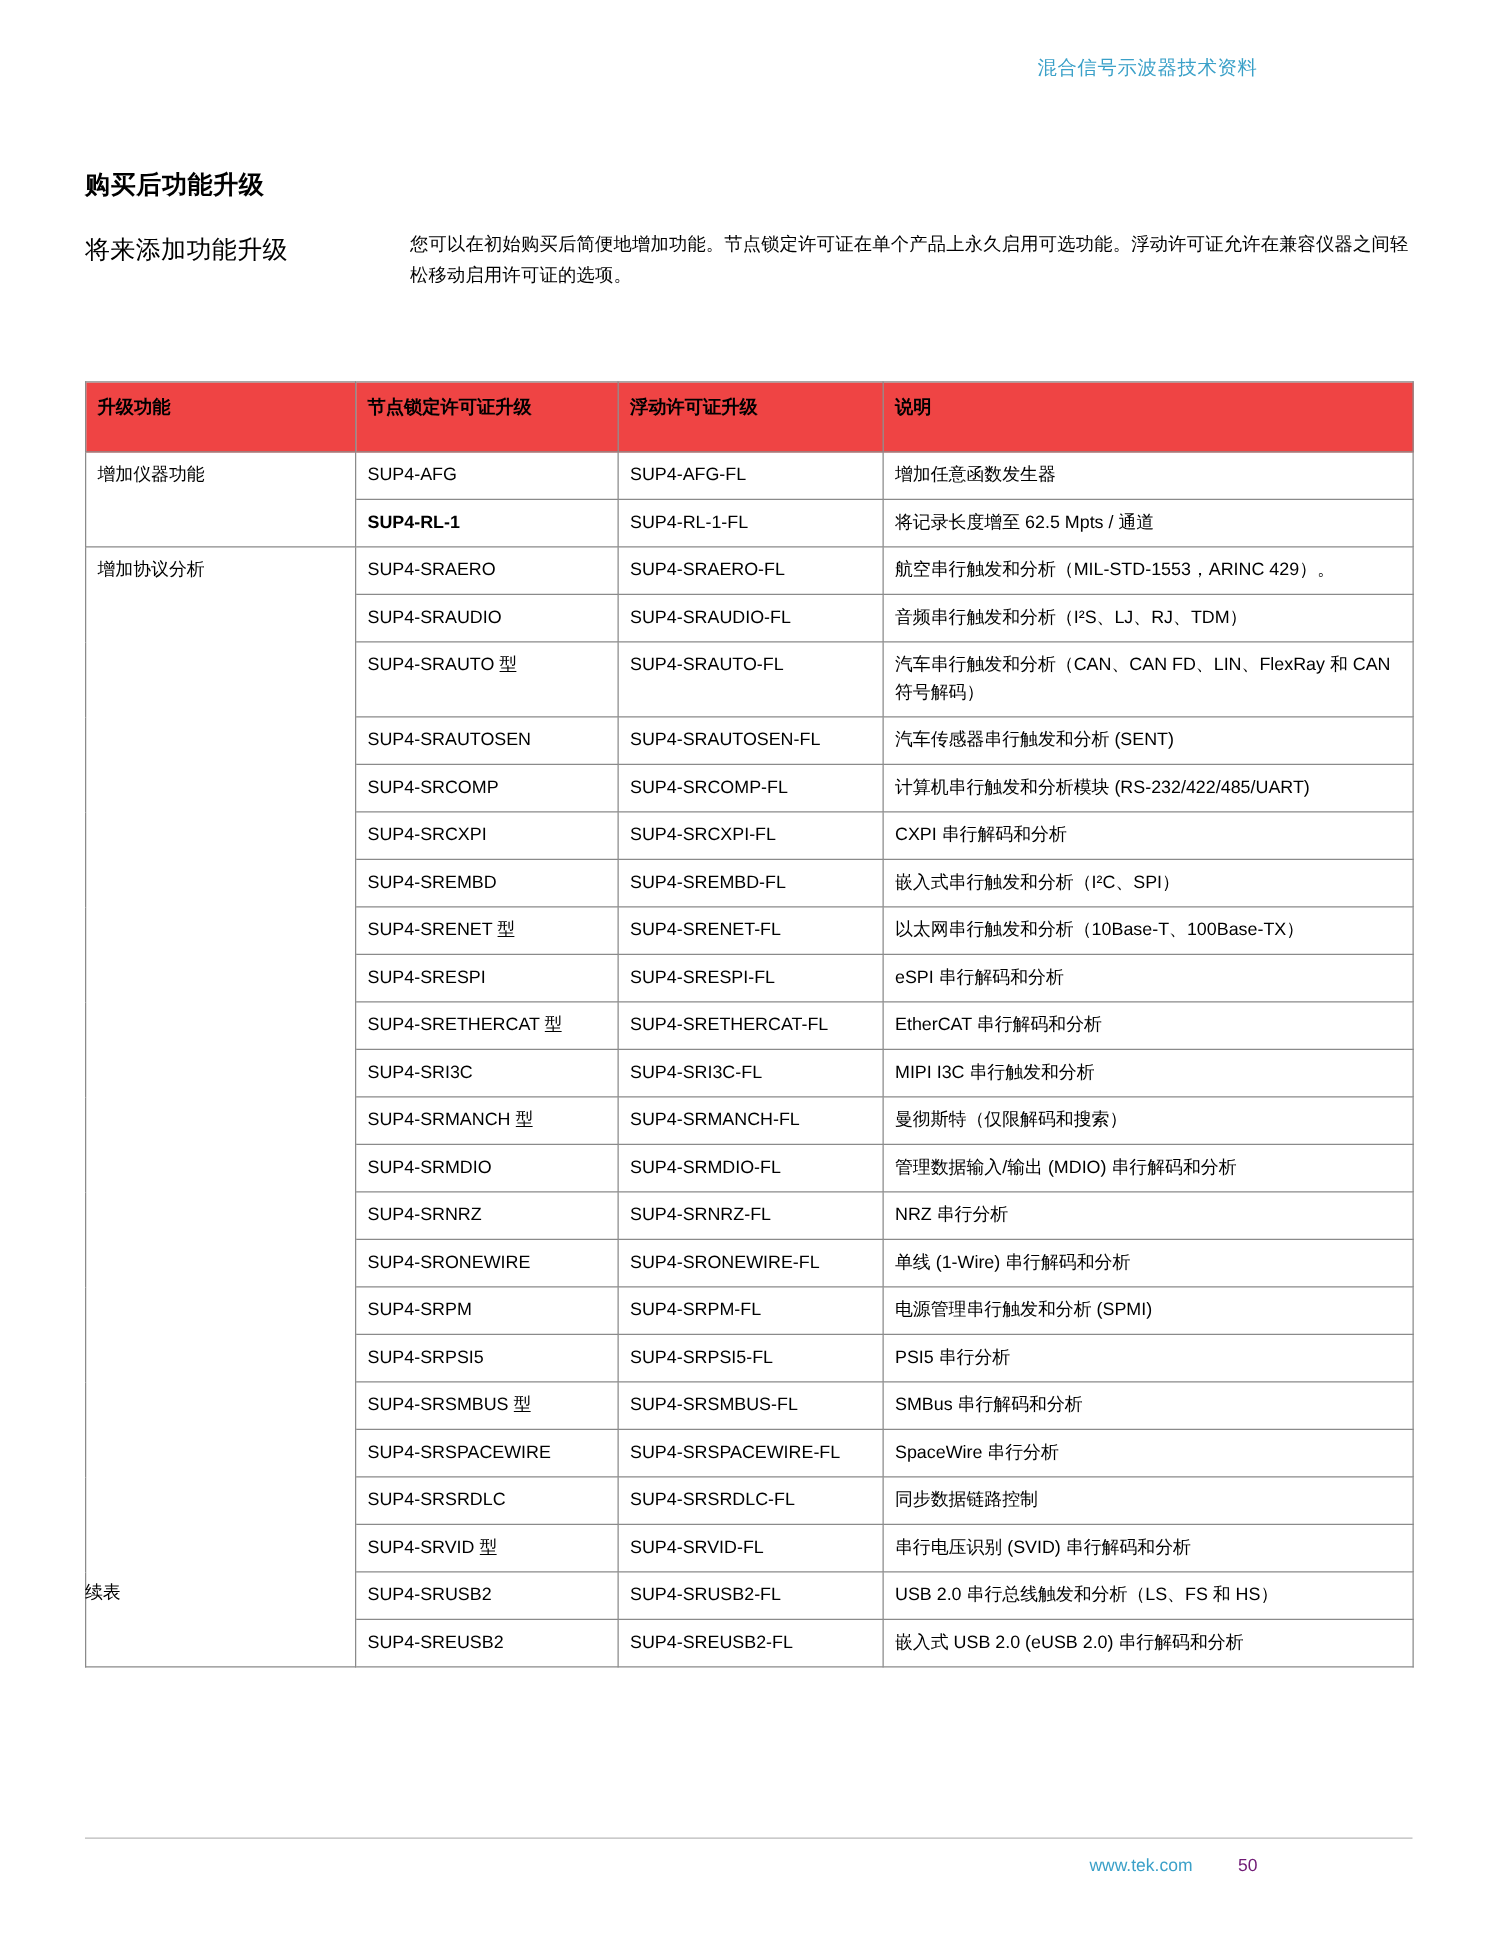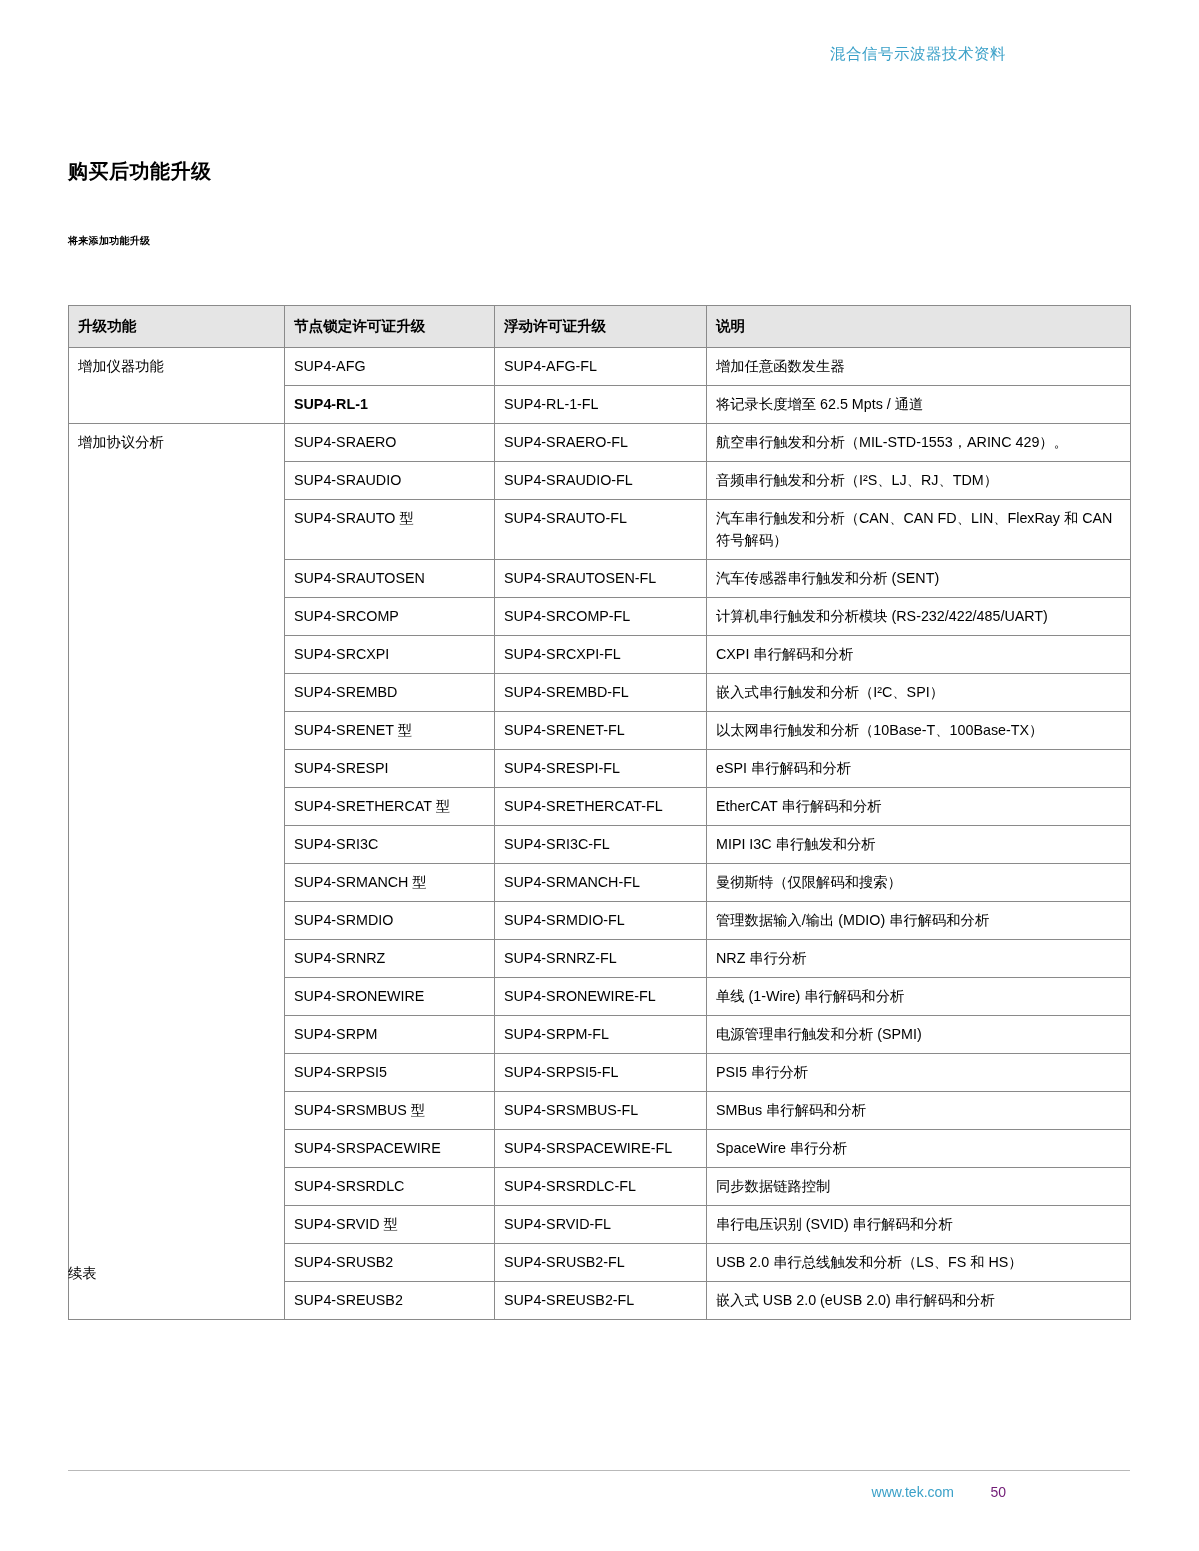--- a/index.html
+++ b/index.html
@@ -24,34 +24,33 @@
   .header-text {
     position: absolute;
     top: 44px;
     right: 68px;
     font-size: 15.5px;
     color: #3aa0c8;
     letter-spacing: 0.5px;
   }
   .section-title {
     position: absolute;
-    top: 158px;
+    top: 134px;
     left: 68px;
     font-size: 20px;
     font-weight: bold;
     letter-spacing: 0.5px;
   }
   .intro-label {
     position: absolute;
     top: 186px;
     left: 68px;
-    font-size: 10px;
-    font-weight: bold;
+    font-size: 20px;
+    font-weight: normal;
     letter-spacing: 0.3px;
-    margin-top: 48px;
   }
   .intro-body {
     position: absolute;
     top: 184px;
     left: 328px;
     width: 800px;
     font-size: 14.6px;
     line-height: 25px;
     letter-spacing: 0.2px;
   }
@@ -66,25 +65,25 @@
   }
   table.upgrades th,
   table.upgrades td {
     border: 1px solid #8a8a8a;
     padding: 7px 9px 8px 9px;
     text-align: left;
     vertical-align: top;
     line-height: 22px;
   }
   table.upgrades thead th {
-    background: #e5e5e5;
+    background: #ef4444;
     font-weight: bold;
     font-size: 14.6px;
     padding-top: 9px;
-    padding-bottom: 10px;
+    padding-bottom: 24px;
   }
   col.c1 { width: 216px; }
   col.c2 { width: 210px; }
   col.c3 { width: 212px; }
   col.c4 { width: 424px; }
   td.group {
     vertical-align: top;
   }
   td.bold-code {
     font-weight: bold;
@@ -123,20 +122,21 @@
 <body>
 
 <div class="page">
 
   <div class="header-text">混合信号示波器技术资料</div>
 
   <div class="section-title">购买后功能升级</div>
 
   <div class="intro-label">将来添加功能升级</div>
 
+  <div class="intro-body">您可以在初始购买后简便地增加功能。节点锁定许可证在单个产品上永久启用可选功能。浮动许可证允许在兼容仪器之间轻松移动启用许可证的选项。</div>
 
   <table class="upgrades">
     <colgroup>
       <col class="c1">
         <col class="c2">
         <col class="c3">
         <col class="c4">
     </colgroup>
     <thead>
       <tr>

